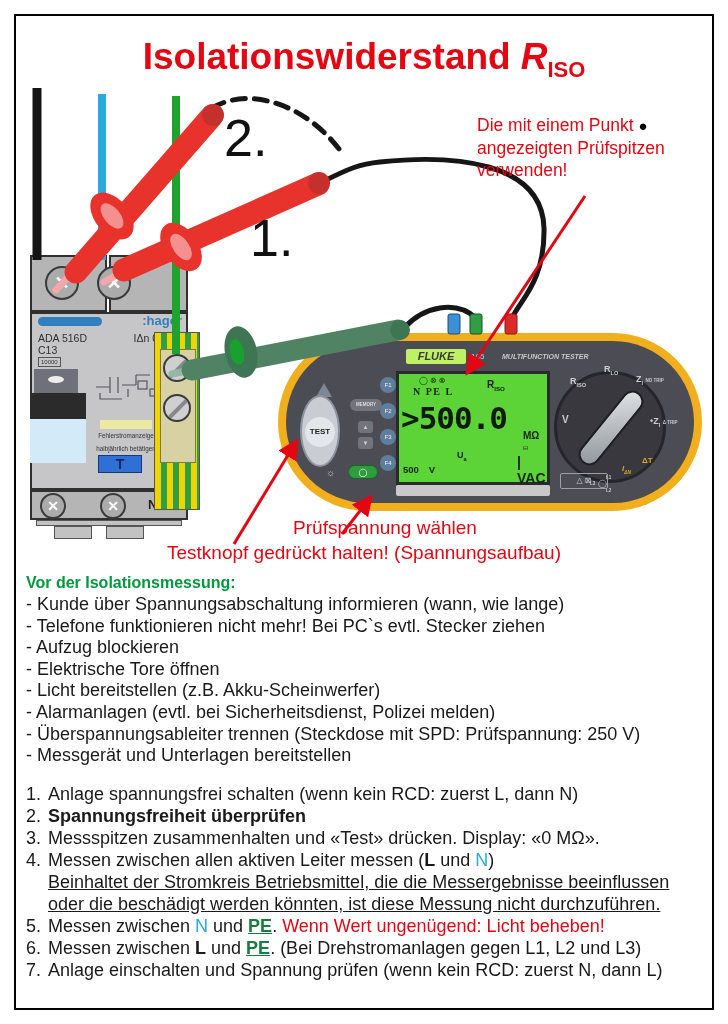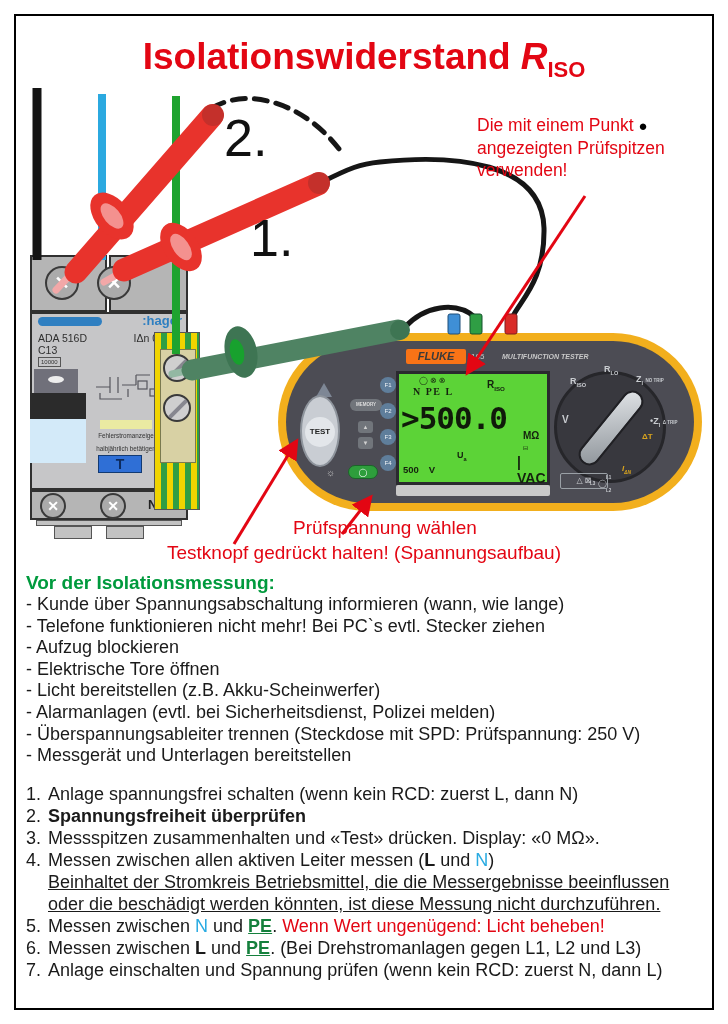--- a/index.html
+++ b/index.html
@@ -40,21 +40,21 @@
   .seg{font-family:"DejaVu Sans Mono",monospace;font-weight:bold;font-size:31px;letter-spacing:-1px;color:#101a0a;}
   .btn-round{border-radius:50%;background:#5f7e9b;color:#eef2f6;text-align:center;font-size:6px;}
   .dial{left:276px;top:38px;width:112px;height:112px;border-radius:50%;background:#38383e;border:3px solid #26262a;box-sizing:border-box;}
   .pointer{left:43px;top:9px;width:22px;height:90px;border-radius:12px;border:2px solid #202024;
            background:linear-gradient(135deg,#e0e3e6,#8f959b);transform:rotate(39deg);box-sizing:border-box;}
   .dlbl{color:#c9ccd0;font-size:9px;font-weight:bold;line-height:9px;}
   .ylbl{color:#d9a41e;font-size:8px;font-weight:bold;line-height:8px;}
   sub{font-size:62%;}
   
   .textblock{left:26px;top:572px;width:680px;z-index:6;}
-  .pre-head{color:#009a3d;font-weight:bold;font-size:19px;line-height:22px;}
+  .pre-head{color:#009a3d;font-weight:bold;font-size:16px;line-height:22px;}
   .pre-item{font-size:18px;line-height:21.6px;}
   .steps{margin-top:16px;}
   .step{font-size:18px;line-height:22px;}
   .num{display:inline-block;width:22px;}
   .indent{padding-left:22px;text-decoration:underline;}
   .b{font-weight:bold;}
   .c-cyan{color:#29abe2;}
   .c-green{color:#15803d;font-weight:bold;text-decoration:underline;}
   .c-red{color:#e30613;}
   svg.overlay{position:absolute;left:0;top:0;z-index:5;pointer-events:none;}
@@ -125,21 +125,21 @@
         <div class="abs peslot"></div>
       </div>
     <div class="abs pescrew" style="left:2px;top:44px;">
         <div class="abs peslot"></div>
       </div>
   </div>
 </div>
 
 <div class="abs meter">
   <div class="abs face"></div>
-  <div class="abs" style="left:128px;top:16px;width:60px;height:15px;background:#f97316;border-radius:2px;color:#3a3a3a;font-weight:bold;font-style:italic;font-size:11px;text-align:center;line-height:15px;">FLUKE</div>
+  <div class="abs" style="left:128px;top:16px;width:60px;height:15px;background:#bef264;border-radius:2px;color:#3a3a3a;font-weight:bold;font-style:italic;font-size:11px;text-align:center;line-height:15px;">FLUKE</div>
   <div class="abs" style="left:193px;top:19px;font-size:8px;color:#c9c9c9;">165</div>
   <div class="abs" style="left:224px;top:20px;font-size:7px;font-weight:bold;font-style:italic;color:#c9c9c9;">MULTIFUNCTION TESTER</div>
 
   <div class="abs lcd">
     <div class="abs lcdtxt" style="left:20px;top:2px;font-size:8px;letter-spacing:2px;">◯⊗⊗</div>
     <div class="abs lcdtxt" style="left:14px;top:12px;font-size:10px;font-weight:bold;letter-spacing:1.5px;font-family:Liberation Serif, serif;">N PE L</div>
     <div class="abs lcdtxt" style="left:88px;top:5px;font-size:10px;font-weight:bold;"><span>R</span><sub>ISO</sub></div>
     <div class="abs seg" style="left:2px;top:26px;">&gt;500.0</div>
     <div class="abs lcdtxt" style="left:124px;top:56px;font-size:10px;font-weight:bold;">MΩ</div>
     <div class="abs lcdtxt" style="left:58px;top:76px;font-size:9px;font-weight:bold;"><span>U</span><sub>a</sub></div>
@@ -164,21 +164,21 @@
   <div class="abs" style="left:48px;top:134px;font-size:10px;color:#c9c9c9;">☼</div>
 
   <div class="abs dial">
     <div class="abs pointer"></div>
   </div>
   <div class="abs dlbl" style="left:284px;top:82px;font-size:10px;">V</div>
   <div class="abs dlbl" style="left:292px;top:44px;"><span>R</span><sub>ISO</sub></div>
   <div class="abs dlbl" style="left:326px;top:32px;"><span>R</span><sub>LO</sub></div>
   <div class="abs dlbl" style="left:358px;top:42px;"><span>Z</span><sub>I</sub> <span style="font-size:4.5px;">NO TRIP</span></div>
   <div class="abs dlbl" style="left:372px;top:84px;"><span>•Z</span><sub>I</sub> <span style="font-size:4.5px;">Δ TRIP</span></div>
-  <div class="abs ylbl" style="left:364px;top:100px;">ΔT</div>
+  <div class="abs ylbl" style="left:364px;top:124px;">ΔT</div>
   <div class="abs ylbl" style="left:344px;top:132px;font-style:italic;"><span>I</span><sub>ΔN</sub></div>
   <div class="abs" style="left:312px;top:140px;width:36px;height:20px;">
     <span class="abs dlbl" style="left:16px;top:0;font-size:4.5px;">L1</span>
     <span class="abs dlbl" style="left:8px;top:6px;font-size:8px;font-weight:normal;">◯</span>
     <span class="abs dlbl" style="left:0;top:6px;font-size:4.5px;">L3</span>
     <span class="abs dlbl" style="left:16px;top:13px;font-size:4.5px;">L2</span>
   </div>
   <div class="abs dlbl" style="left:282px;top:140px;width:46px;height:14px;border:1px solid #9aa0a6;border-radius:2px;text-align:center;line-height:13px;font-size:8px;font-weight:normal;">△ ⊠</div>
 </div>
 

